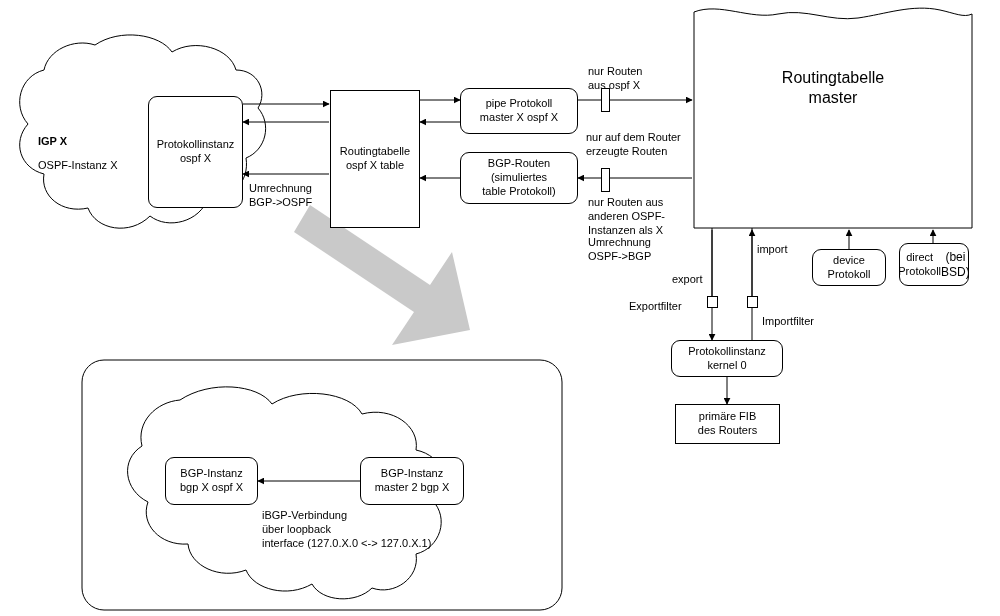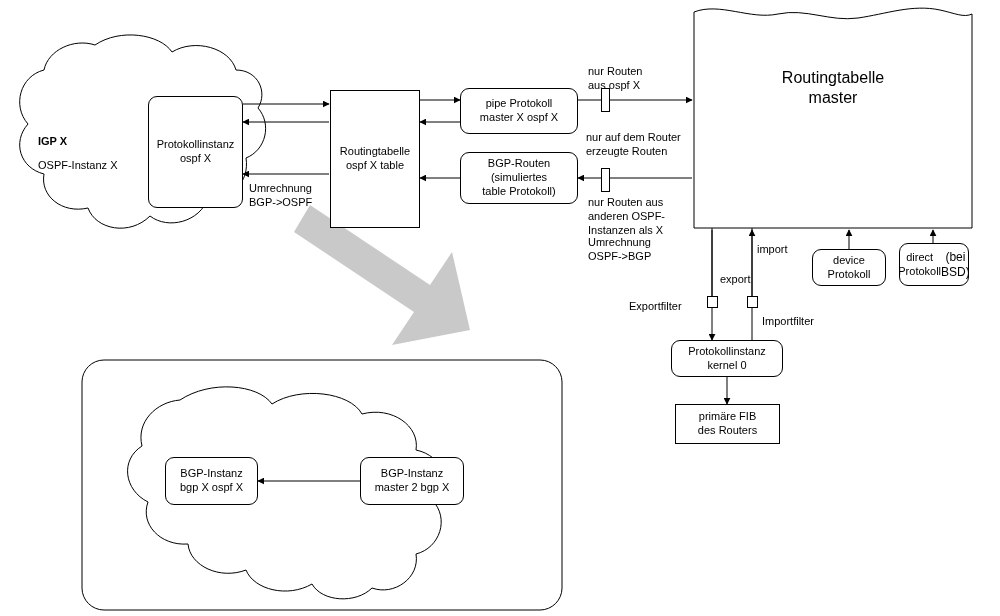--- a/index.html
+++ b/index.html
@@ -190,22 +190,25 @@
   <div class="lbl" style="left:588px;top:196px;">nur Routen aus
 anderen OSPF-
 Instanzen als X</div>
 
   <div class="lbl" style="left:586px;top:131px;">nur auf dem Router
 erzeugte Routen</div>
 
   <div class="lbl" style="left:588px;top:236px;">Umrechnung
 OSPF-&gt;BGP</div>
 
-  <div class="lbl" style="left:672px;top:273px;margin-left:48px;">export</div>
+  <div class="lbl" style="left:672px;top:273px;">export</div>
 
   <div class="lbl" style="left:757px;top:243px;">import</div>
 
   <div class="lbl" style="left:629px;top:300px;">Exportfilter</div>
 
   <div class="lbl" style="left:762px;top:300px;margin-top:15px;">Importfilter</div>
 
+  <div class="lbl" style="left:262px;top:509px;">iBGP-Verbindung
+über loopback
+interface (127.0.X.0 &lt;-&gt; 127.0.X.1)</div>
 
 </div>
 
 </body></html>

